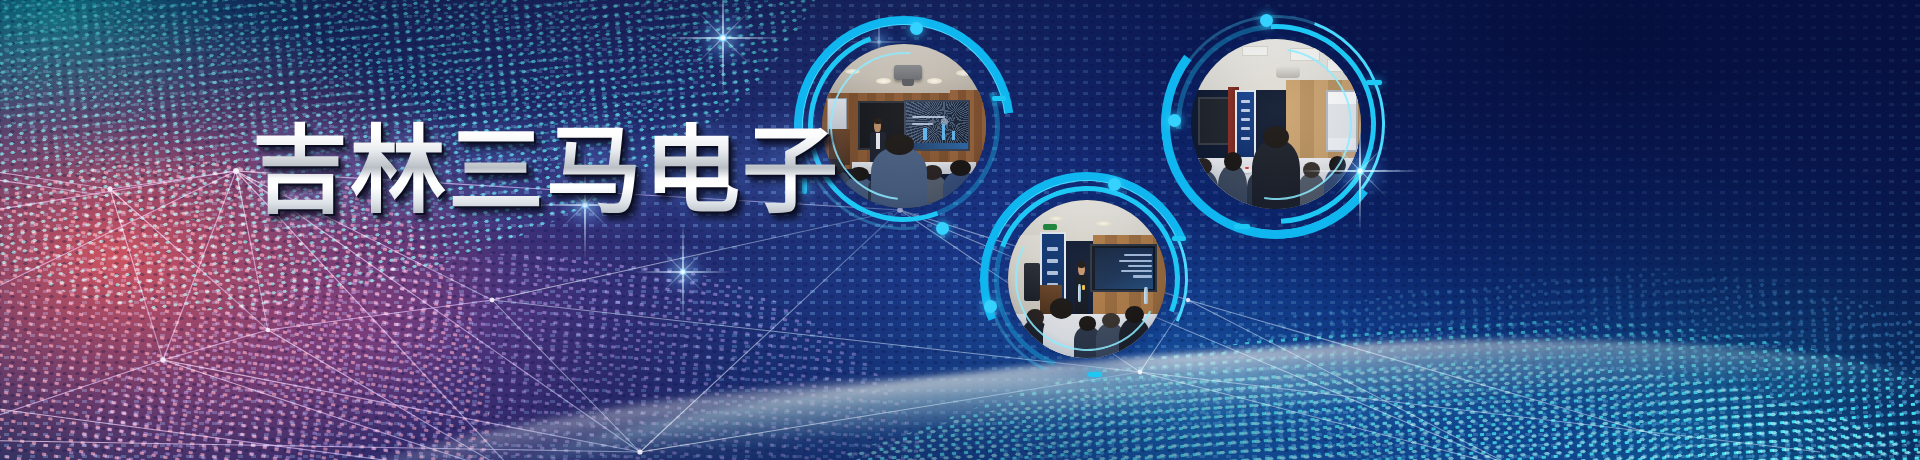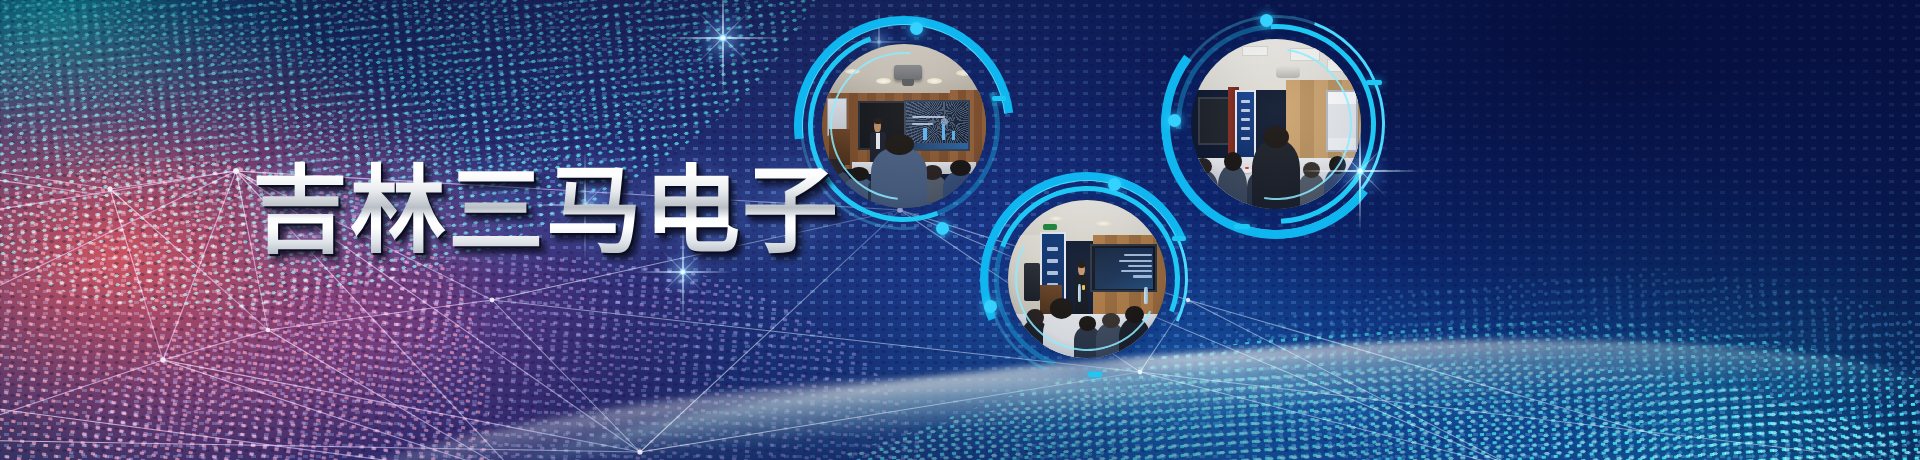--- a/index.html
+++ b/index.html
@@ -241,21 +241,20 @@
         #e9ecef 30%, #b9bfc6 46%,
         #fbfcfd 56%, #ffffff 64%,
         #dfe4e9 78%, #aeb5bd 92%, #cfd5db 100%);
     -webkit-background-clip: text;
     background-clip: text;
     -webkit-text-fill-color: transparent;
     filter:
       drop-shadow(2px 2px 0 rgba(12,14,34,0.92))
       drop-shadow(4px 5px 3px rgba(6,8,26,0.80))
       drop-shadow(0 0 14px rgba(120,170,255,0.35));
-    margin-top: 40px;
   }
   .line-2 {
     margin-top: -4px;
     margin-left: 8px;
   }
 
   
   .medallion {
     position: absolute;
     z-index: 30;

